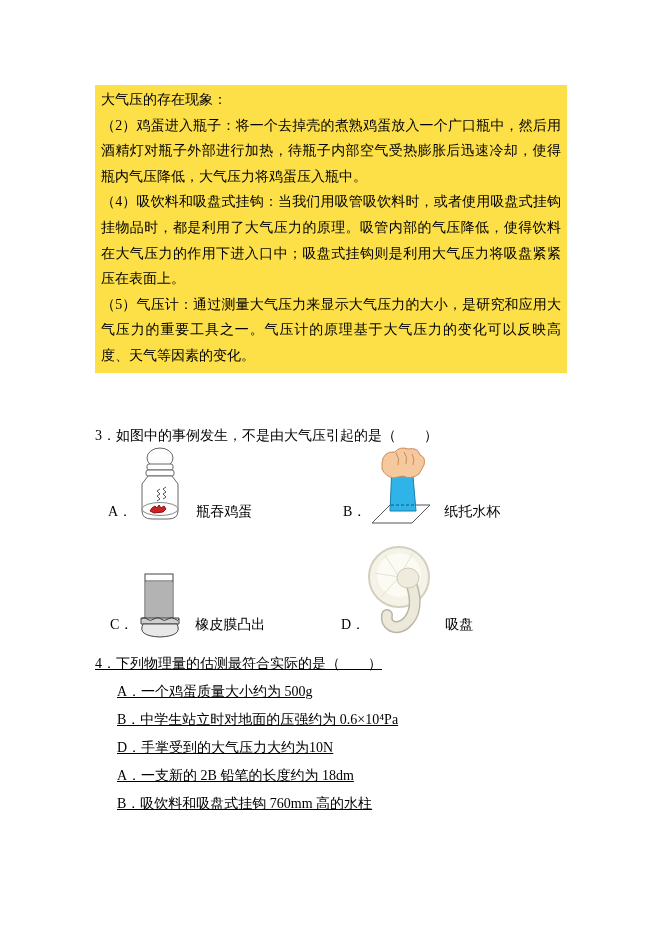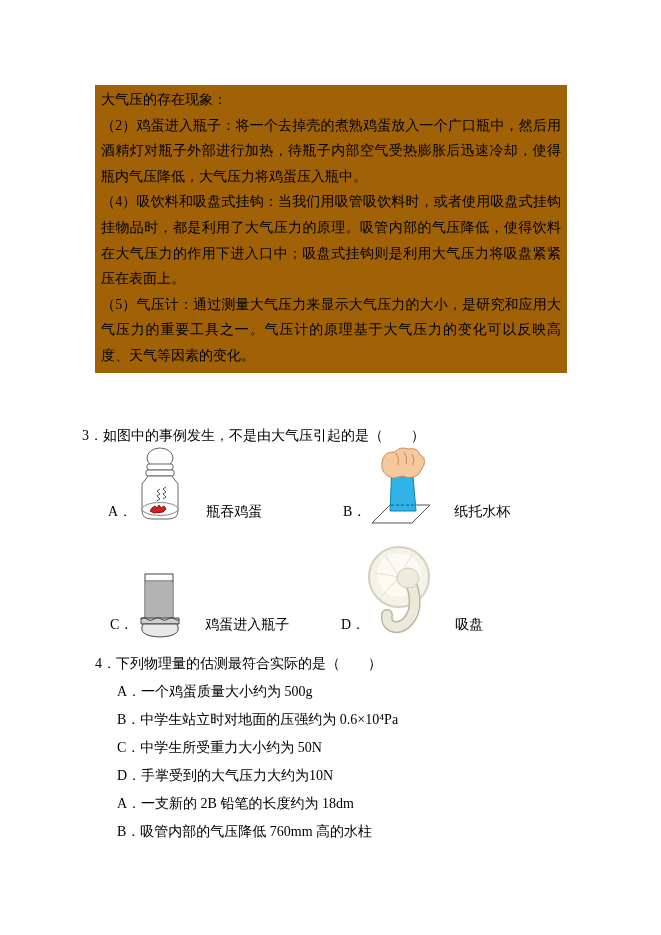--- a/index.html
+++ b/index.html
@@ -4,35 +4,35 @@
 <style>
   html,body{margin:0;padding:0;}
   body{
     width:661px;height:935px;background:#ffffff;position:relative;
     font-family:"Liberation Serif","DejaVu Serif",serif;
     color:#000;overflow:hidden;
   }
   .page{position:absolute;left:0;top:0;width:661px;height:935px;}
   .green-block{
     position:absolute;left:95px;top:85px;width:472px;box-sizing:border-box;
-    background:#a16207;padding:2px 6px 4px 6px;
+    background:#fde047;padding:2px 6px 4px 6px;
     font-size:14px;line-height:25.6px;text-align:justify;font-family:Liberation Serif, serif;
   }
   .green-block p{margin:0;}
-  .q-stem{position:absolute;left:82px;width:480px;font-size:14px;line-height:24px;}
+  .q-stem{position:absolute;left:95px;width:480px;font-size:14px;line-height:24px;}
   #q3-stem{top:424px;}
   .cell{position:absolute;display:flex;align-items:flex-end;}
   .cell svg{display:block;margin:0 2px;}
   .cell .letter,.cell .caption{font-size:14px;line-height:16px;padding-bottom:5px;white-space:nowrap;}
-  .cell .caption{margin-left:18px;text-align:right;}
+  .cell .caption{margin-left:8px;text-align:right;}
   #cell-a{left:108px;top:447px;}
   #cell-b{left:343px;top:447px;}
   #cell-c{left:110px;top:572px;}
   #cell-d{left:341px;top:545px;}
-  .questions{position:absolute;left:95px;top:650px;width:480px;font-size:14px;}
+  .questions{position:absolute;left:95px;top:650px;width:480px;font-size:14px;text-decoration:underline;}
   .questions .stem{margin:0;line-height:28px;}
   .questions .opt{margin:0 0 0 22px;line-height:28px;}
 </style>
 </head>
 <body>
 
 <div class="page">
 
   <div class="green-block">
     <p>大气压的存在现象：</p>
@@ -73,39 +73,38 @@
   <div class="cell" id="cell-c">
     <span class="letter">C．</span>
     <svg width="50" height="66" viewBox="0 0 50 66">
       <rect x="10" y="2" width="28" height="44" fill="#fff" stroke="#444"></rect>
       <rect x="11" y="10" width="26" height="36" fill="#b3b3b3"></rect>
       <line x1="10" y1="9" x2="38" y2="9" stroke="#444"></line>
       <path d="M6,46 h38 v6 h-38 z" fill="#cfcfcf" stroke="#444"></path>
       <path d="M6,47 q3,-3 6,0 t7,0 t7,0 t7,0 t7,0 t4,0" stroke="#444" fill="none"></path>
       <path d="M8,52 Q2,64 25,65 Q48,64 42,52 Z" fill="#e8e8e8" stroke="#444"></path>
     </svg>
-    <span class="caption">鸡蛋进入瓶子</span>
+    <span class="caption">橡皮膜凸出</span>
   </div>
 
   <div class="cell" id="cell-d">
     <span class="letter">D．</span>
     <svg width="68" height="93" viewBox="0 0 68 93">
       <circle cx="32" cy="32" r="30" fill="#f5f3e8" stroke="#d3d0bf" stroke-width="2"></circle>
       <circle cx="32" cy="30" r="22" fill="#fbfaf3"></circle>
       <path d="M32,32 L18,10 M32,32 L8,28 M32,32 L14,52 M32,32 L46,8" stroke="#e6e3d4" fill="none"></path>
       <path d="M44,38 C50,55 49,70 38,79 C28,86 18,80 20,70" stroke="#b9b6a4" stroke-width="12" fill="none" stroke-linecap="round"></path>
       <path d="M44,38 C50,55 49,70 38,79 C28,86 18,80 20,70" stroke="#ece9da" stroke-width="9" fill="none" stroke-linecap="round"></path>
       <ellipse cx="41" cy="33" rx="11" ry="10" fill="#efecdd" stroke="#cdcaba"></ellipse>
     </svg>
     <span class="caption">吸盘</span>
   </div>
 
   <div class="questions">
     <p class="stem">4．下列物理量的估测最符合实际的是（　　）</p>
     <p class="opt">A．一个鸡蛋质量大小约为 500g</p>
     <p class="opt">B．中学生站立时对地面的压强约为 0.6×10⁴Pa</p>
-    <p class="opt">C．中学生所受重力大小约为 50N</p>
     <p class="opt">D．手掌受到的大气压力大约为10N</p>
     <p class="opt">A．一支新的 2B 铅笔的长度约为 18dm</p>
-    <p class="opt">B．吸管内部的气压降低 760mm 高的水柱</p>
+    <p class="opt">B．吸饮料和吸盘式挂钩 760mm 高的水柱</p>
   </div>
 
 </div>
 
 </body></html>

